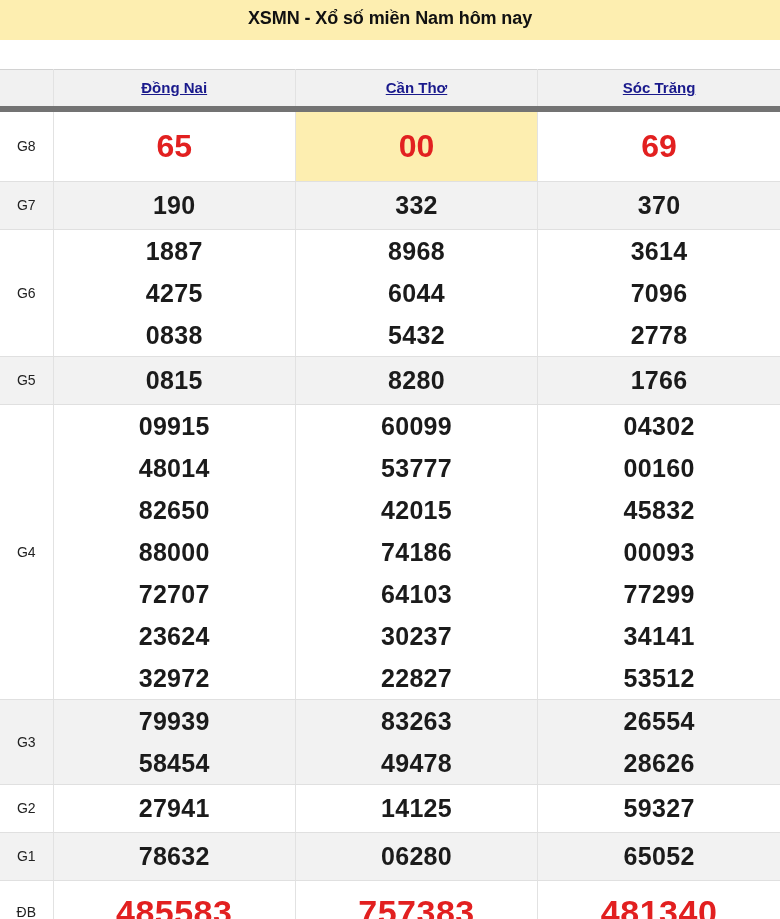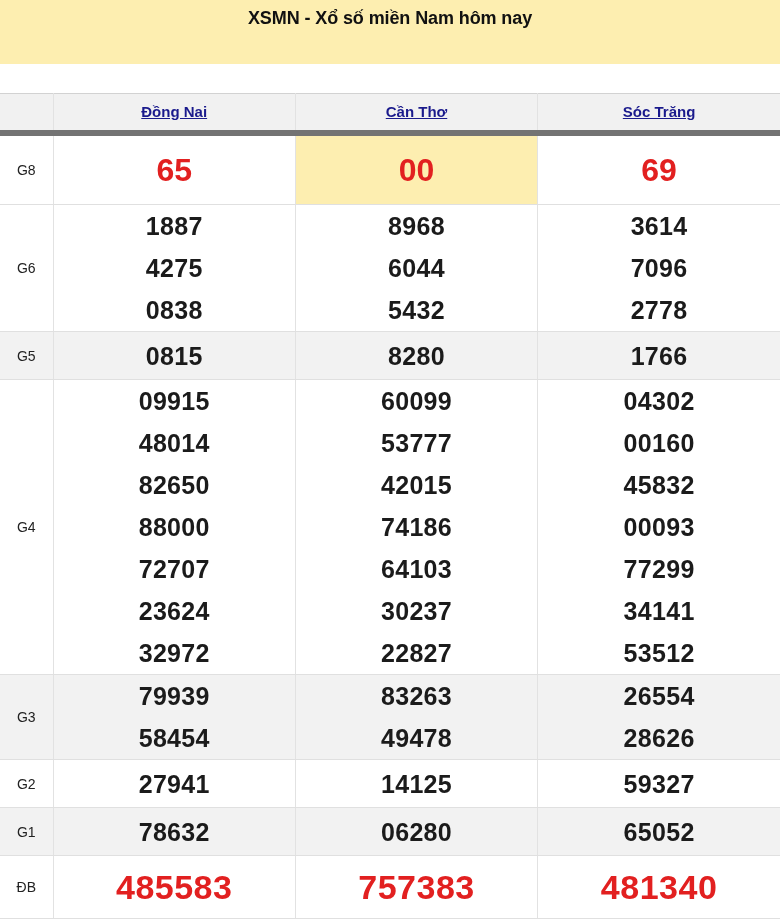--- a/index.html
+++ b/index.html
@@ -176,20 +176,38 @@
             <div class="num-list">
               <div class="num-red">00</div>
             </div>
           </td>
           <td>
             <div class="num-list">
               <div class="num-red">69</div>
             </div>
           </td>
         </tr>
+        <tr class="stripe h-1">
+          <td class="label-cell">G7</td>
+          <td>
+            <div class="num-list">
+              <div class="num">190</div>
+            </div>
+          </td>
+          <td>
+            <div class="num-list">
+              <div class="num">332</div>
+            </div>
+          </td>
+          <td>
+            <div class="num-list">
+              <div class="num">370</div>
+            </div>
+          </td>
+        </tr>
         <tr class="plain h-g6">
           <td class="label-cell">G6</td>
           <td>
             <div class="num-list">
               <div class="num">1887</div>
               <div class="num">4275</div>
               <div class="num">0838</div>
             </div>
           </td>
           <td>

